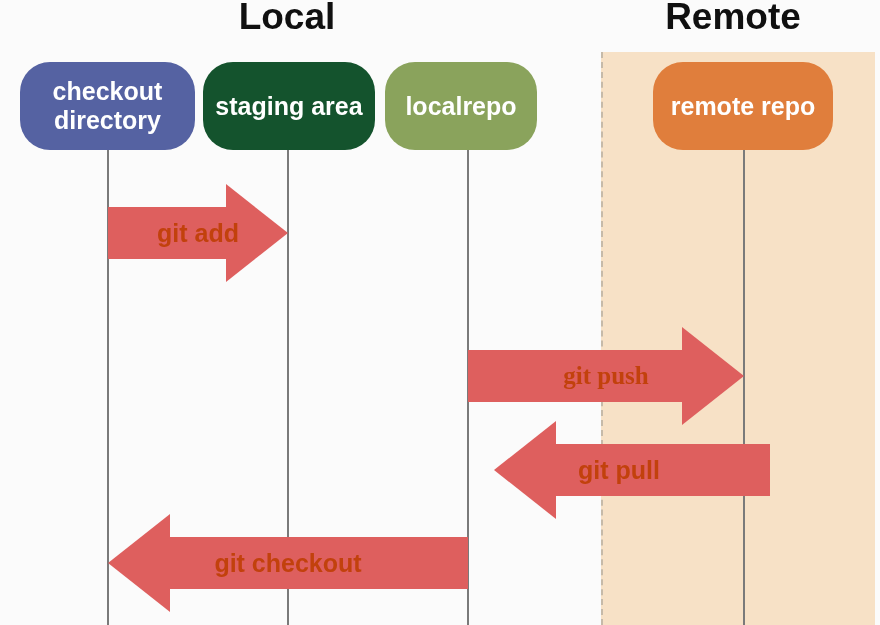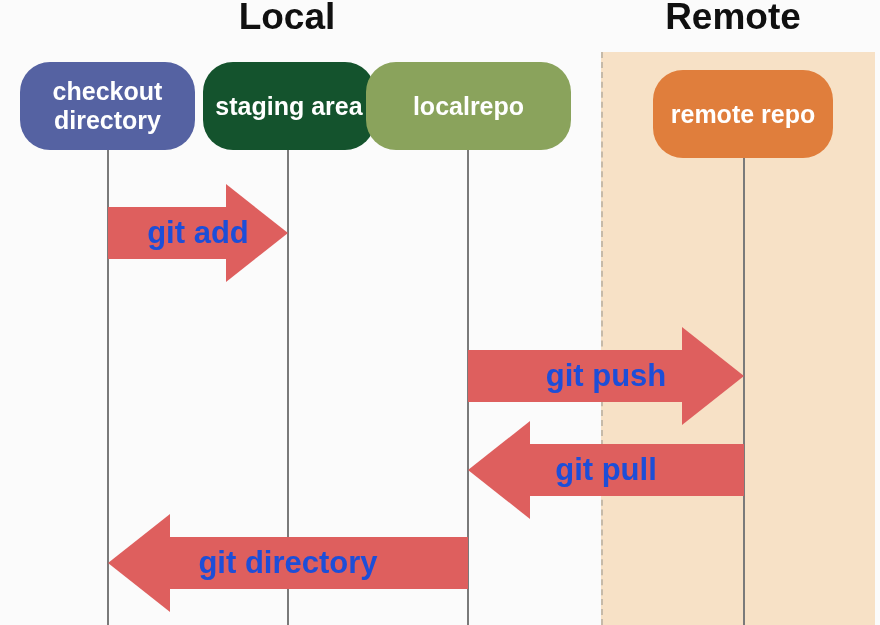--- a/index.html
+++ b/index.html
@@ -60,50 +60,50 @@
     text-align: center;
     color: #ffffff;
     font-size: 25px;
     font-weight: bold;
     line-height: 1.16;
     padding: 0 10px;
     box-sizing: border-box;
   }
   .node-1 { left: 20px;  width: 175px; }
   .node-2 { left: 203px; width: 172px; }
-  .node-3 { left: 366px; width: 205px; }
-  .node-4 { left: 653px; width: 180px; margin-top: 8px; }
+  .node-3 { left: 385px; width: 152px; }
+  .node-4 { left: 653px; width: 180px; }
 
   
   .arrow {
     position: absolute;
     height: 98px;
     display: flex;
     align-items: center;
   }
   .arrow-shaft { flex: 1; height: 52px; }
   .arrow-head {
     width: 0; height: 0;
     border-top: 49px solid transparent;
     border-bottom: 49px solid transparent;
   }
   .arrow-label {
     position: absolute;
     left: 0; top: 0; right: 0; bottom: 0;
     display: flex;
     align-items: center;
     justify-content: center;
-    color: #1d4ed8;
-    font-size: 31px;
+    color: #c2410c;
+    font-size: 25px;
     font-weight: bold;
   }
   .arrow-add      { left: 108px; top: 184px; width: 180px; }
   .arrow-commit   { left: 288px; top: 274px; width: 180px; }
-  .arrow-push     { left: 468px; top: 327px; width: 276px; }
-  .arrow-pull     { left: 468px; top: 421px; width: 276px; }
+  .arrow-push     { left: 468px; top: 327px; width: 276px; font-family: Liberation Serif, serif; }
+  .arrow-pull     { left: 468px; top: 421px; width: 276px; padding-left: 26px; }
   .arrow-checkout { left: 108px; top: 514px; width: 360px; }
 </style>
 </head>
 <body>
 
 <div class="diagram">
 
   <div class="remote-band" style="background-color: rgb(247, 225, 198);"></div>
 
   <div class="section-title title-local">Local</div>
@@ -129,21 +129,21 @@
 
   <div class="arrow arrow-pull">
     <div class="arrow-head" style="border-right: 62px solid rgb(222, 95, 94);"></div>
     <div class="arrow-shaft" style="background-color: rgb(222, 95, 94);"></div>
     <div class="arrow-label">git pull</div>
   </div>
 
   <div class="arrow arrow-checkout">
     <div class="arrow-head" style="border-right: 62px solid rgb(222, 95, 94);"></div>
     <div class="arrow-shaft" style="background-color: rgb(222, 95, 94);"></div>
-    <div class="arrow-label">git directory</div>
+    <div class="arrow-label">git checkout</div>
   </div>
 
   <div class="node node-1" style="background-color: rgb(85, 98, 162);">checkout directory</div>
   <div class="node node-2" style="background-color: #14532d;">staging area</div>
   <div class="node node-3" style="background-color: rgb(138, 163, 92);">localrepo</div>
   <div class="node node-4" style="background-color: rgb(224, 126, 60);">remote repo</div>
 
 </div>
 
 </body></html>

